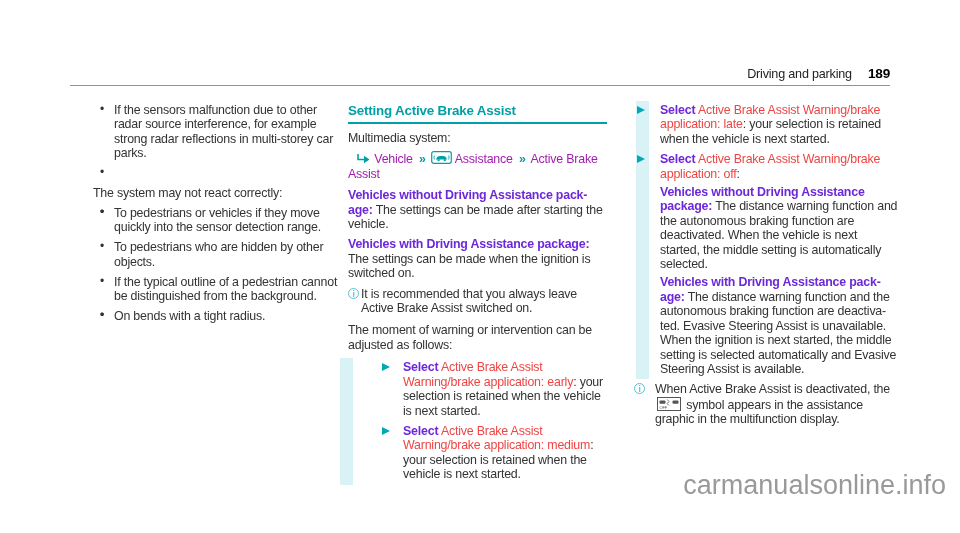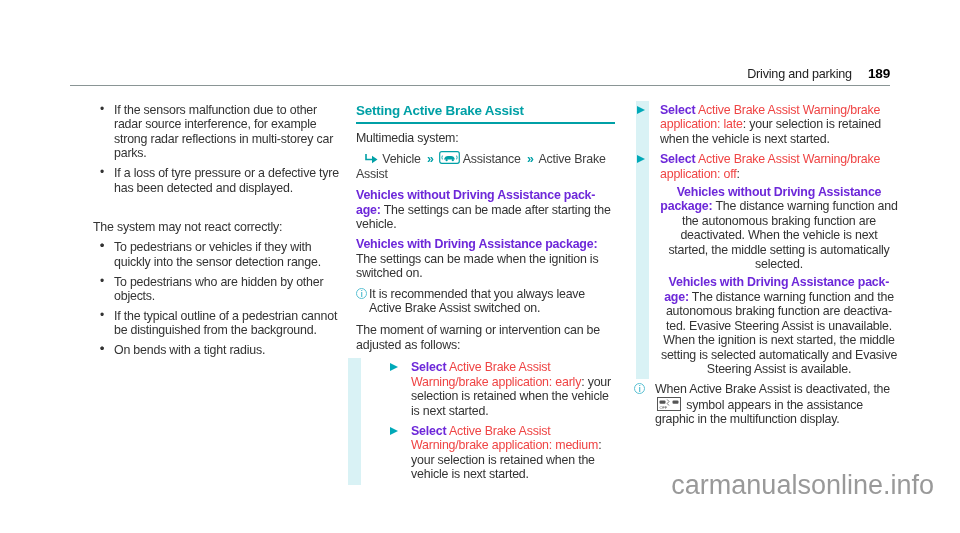--- a/index.html
+++ b/index.html
@@ -15,36 +15,36 @@
 
   
   .header { position:absolute; top:67px; right:70px; white-space:nowrap; }
   .header-section { font-size:12.6px; color:#222; margin-right:16px; }
   .header-page { font-weight:bold; font-size:13.6px; color:#000; }
   .header-rule { position:absolute; top:85px; left:70px; width:820px; height:1px; background:#8a9595; }
 
   
   .col { position:absolute; top:103px; }
   .col1 { left:93px;  width:250px; }
-  .col2 { left:356px; width:259px; }
+  .col2 { left:348px; width:259px; }
   .col3 { left:636px; width:262px; }
 
   .para { margin:0 0 6px 0; }
   .bullet { position:relative; padding-left:21px; margin:0 0 5.5px 0; }
   .dot { position:absolute; left:7px; top:-1px; font-size:12px; color:#333; }
   .intro { margin:25px 0 6px 0; }
 
   
   .heading {
     font-size:13.4px; line-height:15px; font-weight:bold; color:#00a0a6;
     margin:0 0 7px 0; padding-bottom:4px; border-bottom:2px solid #00a0a6;
   }
   .menu-path { color:#00a0a6; margin:0 0 7px 0; text-indent:8px; }
   .menu-path svg { vertical-align:-1px; }
-  .teal { color:#404040; }
+  .teal { color:#a21caf; }
   .chev { color:#00a0a6; font-weight:bold; margin:0 3px; letter-spacing:-1px; }
   .link { color:#ef4444; }
 
   
   .note { position:relative; margin:2px 0 8px 0; }
   .col2 .note { padding-left:13px; }
   .col3 .note { padding-left:19px; margin-top:5px; }
   .info-icon {
     position:absolute; left:0; top:1px; width:11px; height:11px;
     border:1.3px solid #5ac1d3; border-radius:50%;
@@ -55,54 +55,53 @@
   
   .steps { position:relative; margin-top:8px; }
   .col2 .steps { margin-left:-8px; width:267px;padding-left:41px; }
   .stripe { position:absolute; left:0; top:-2px; bottom:-3px; width:13px; background:#d9f2f5; }
   .step { position:relative; padding-left:22px; margin:0 0 6px 0; }
   .col3 .step { padding-left:24px; }
   .tri {
     position:absolute; left:1px; top:3px; width:0; height:0;
     border-left:8px solid #00a9b8; border-top:4.5px solid transparent; border-bottom:4.5px solid transparent;
   }
-  .sub { margin:4px 0 0 0;text-align:center; }
+  .sub { margin:4px 0 0 0; }
   .aba-off-icon { vertical-align:-2px; margin:0 2px; }
 
   .watermark {
-    position:absolute; right:26px; bottom:5px;
+    position:absolute; right:14px; bottom:5px;
     font-size:27px; line-height:28px; color:#999; letter-spacing:0;
   }
 </style>
 </head>
 <body>
 
 <div class="page">
 
   <div class="header">
     <span class="header-section">Driving and parking</span><span class="header-page">189</span>
   </div>
   <div class="header-rule"></div>
 
   <div class="col col1">
     <div class="bullet">
       <span class="dot">•</span>
       <span>If the sensors malfunction due to other radar source interference, for example strong radar reflections in multi-storey car parks.</span>
     </div>
     <div class="bullet">
       <span class="dot">•</span>
-      <span>If a loss of tyre pressure or a defective tyre has been detected and displayed.</span>
     </div>
     <p class="para intro">The system may not react correctly:</p>
     <div class="bullet">
       <span class="dot">•</span>
     </div>
     <div class="bullet">
       <span class="dot">•</span>
-      <span>To pedestrians or vehicles if they with quickly into the sensor detection range.</span>
+      <span>To pedestrians or vehicles if they move quickly into the sensor detection range.</span>
     </div>
     <div class="bullet">
       <span class="dot">•</span>
       <span>To pedestrians who are hidden by other objects.</span>
     </div>
     <div class="bullet">
       <span class="dot">•</span>
       <span>If the typical outline of a pedestrian cannot be distinguished from the background.</span>
     </div>
     <div class="bullet">

